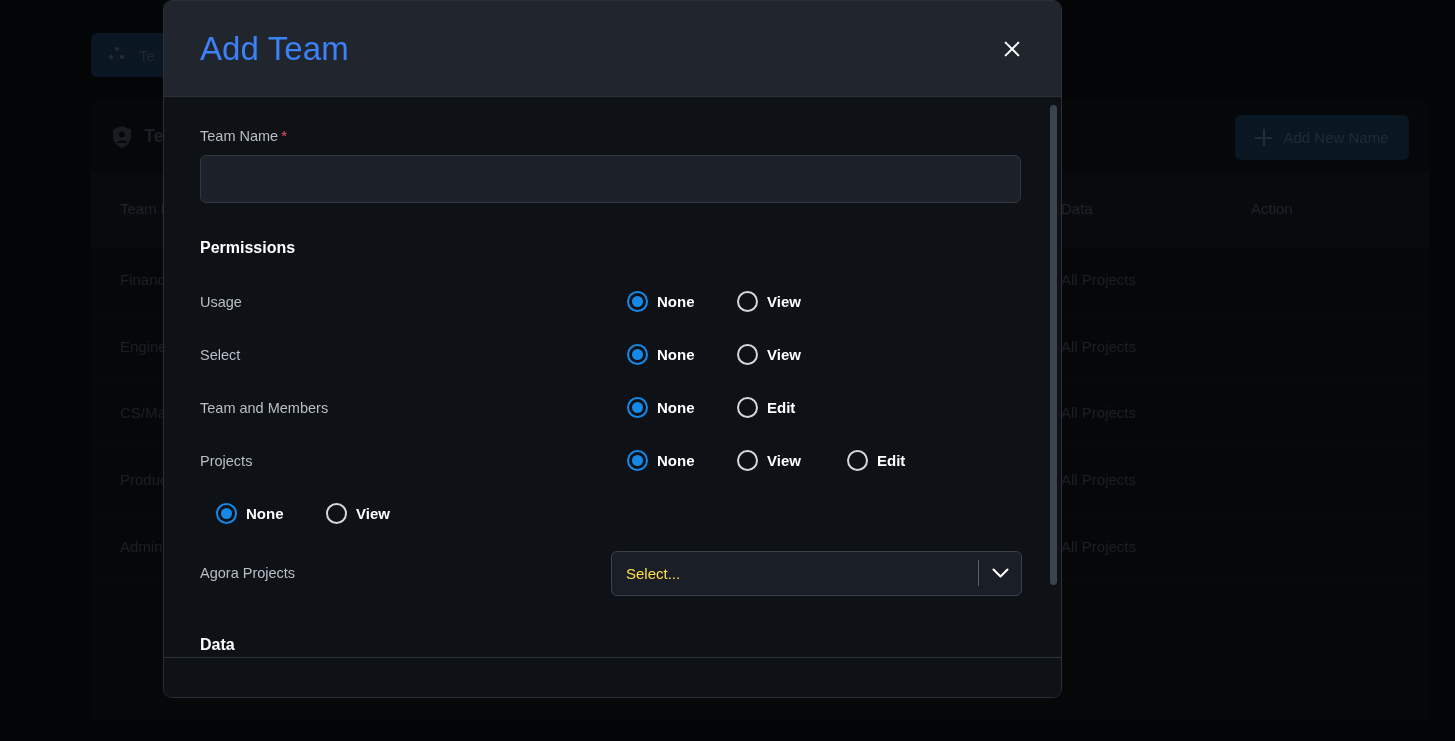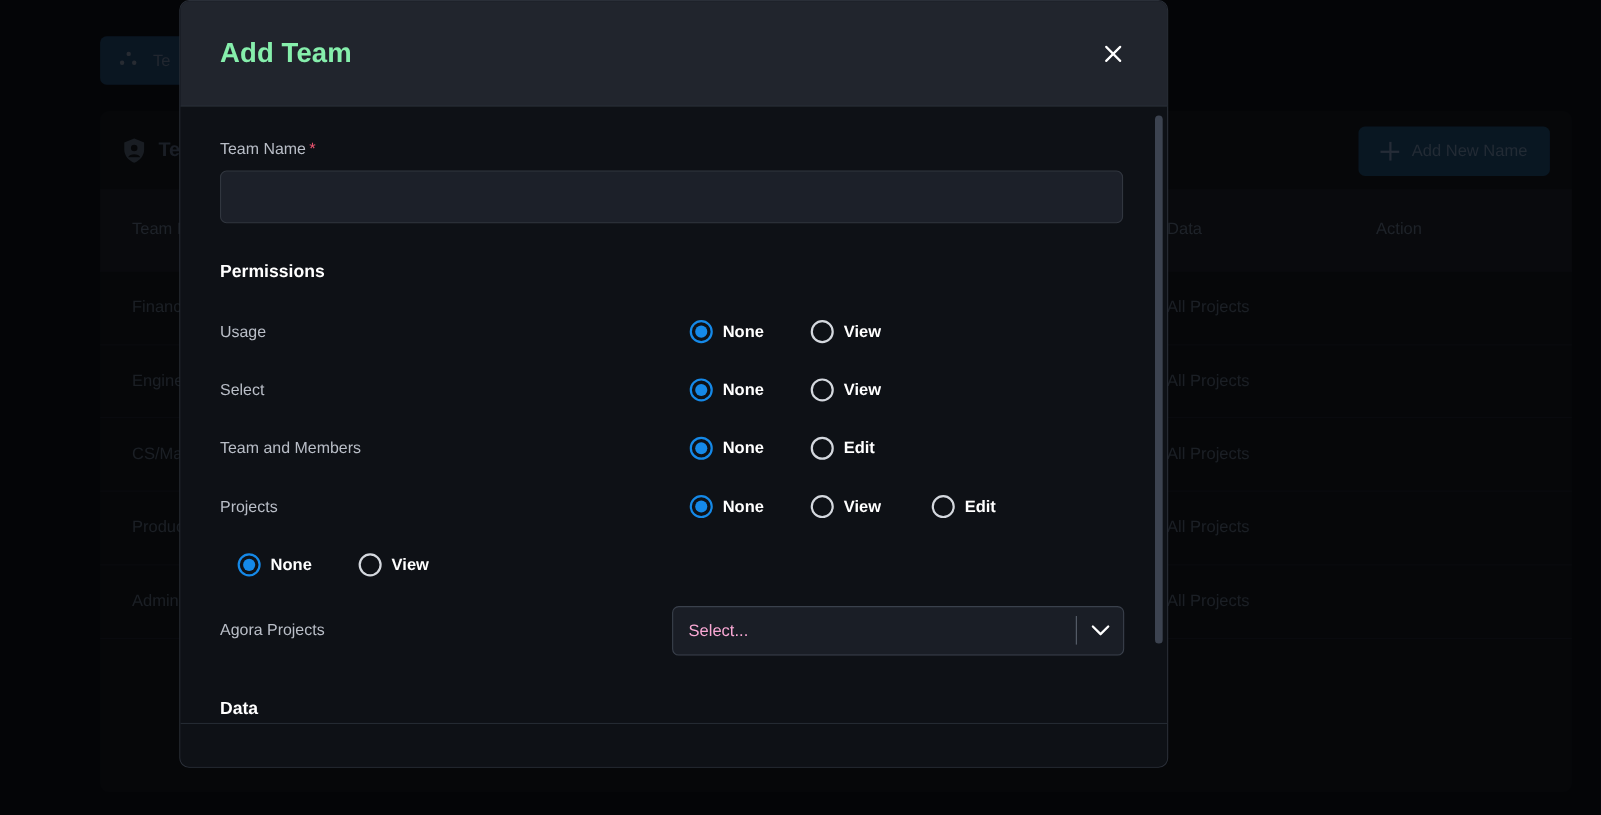--- a/index.html
+++ b/index.html
@@ -152,23 +152,23 @@
   #modal-header {
     flex: 0 0 auto;
     height: 96px;
     background: #21252d;
     display: flex;
     align-items: center;
     padding: 0 32px 0 36px;
     border-bottom: 1px solid #2b313a;
   }
   #modal-title {
-    font-size: 25px;
-    font-weight: 700;
-    color: #86efac;
+    font-size: 33px;
+    font-weight: 400;
+    color: #3b82f6;
     letter-spacing: 0.1px;
   }
   #modal-close {
     margin-left: auto;
     width: 34px; height: 34px;
     background: transparent;
     border: none;
     cursor: pointer;
     position: relative;
   }
@@ -294,21 +294,21 @@
     border: 1px solid #3a414c;
     border-radius: 6px;
     display: flex;
     align-items: center;
     padding: 0 0 0 14px;
     cursor: pointer;
   }
   .select-placeholder {
     flex: 1 1 auto;
     font-size: 15px;
-    color: #f9a8d4;
+    color: #fde047;
   }
   .select-divider {
     width: 1px; height: 26px;
     background: #5a616d;
     flex: 0 0 auto;
   }
   .select-chevron {
     width: 42px;
     display: flex; align-items: center; justify-content: center;
     flex: 0 0 auto;

